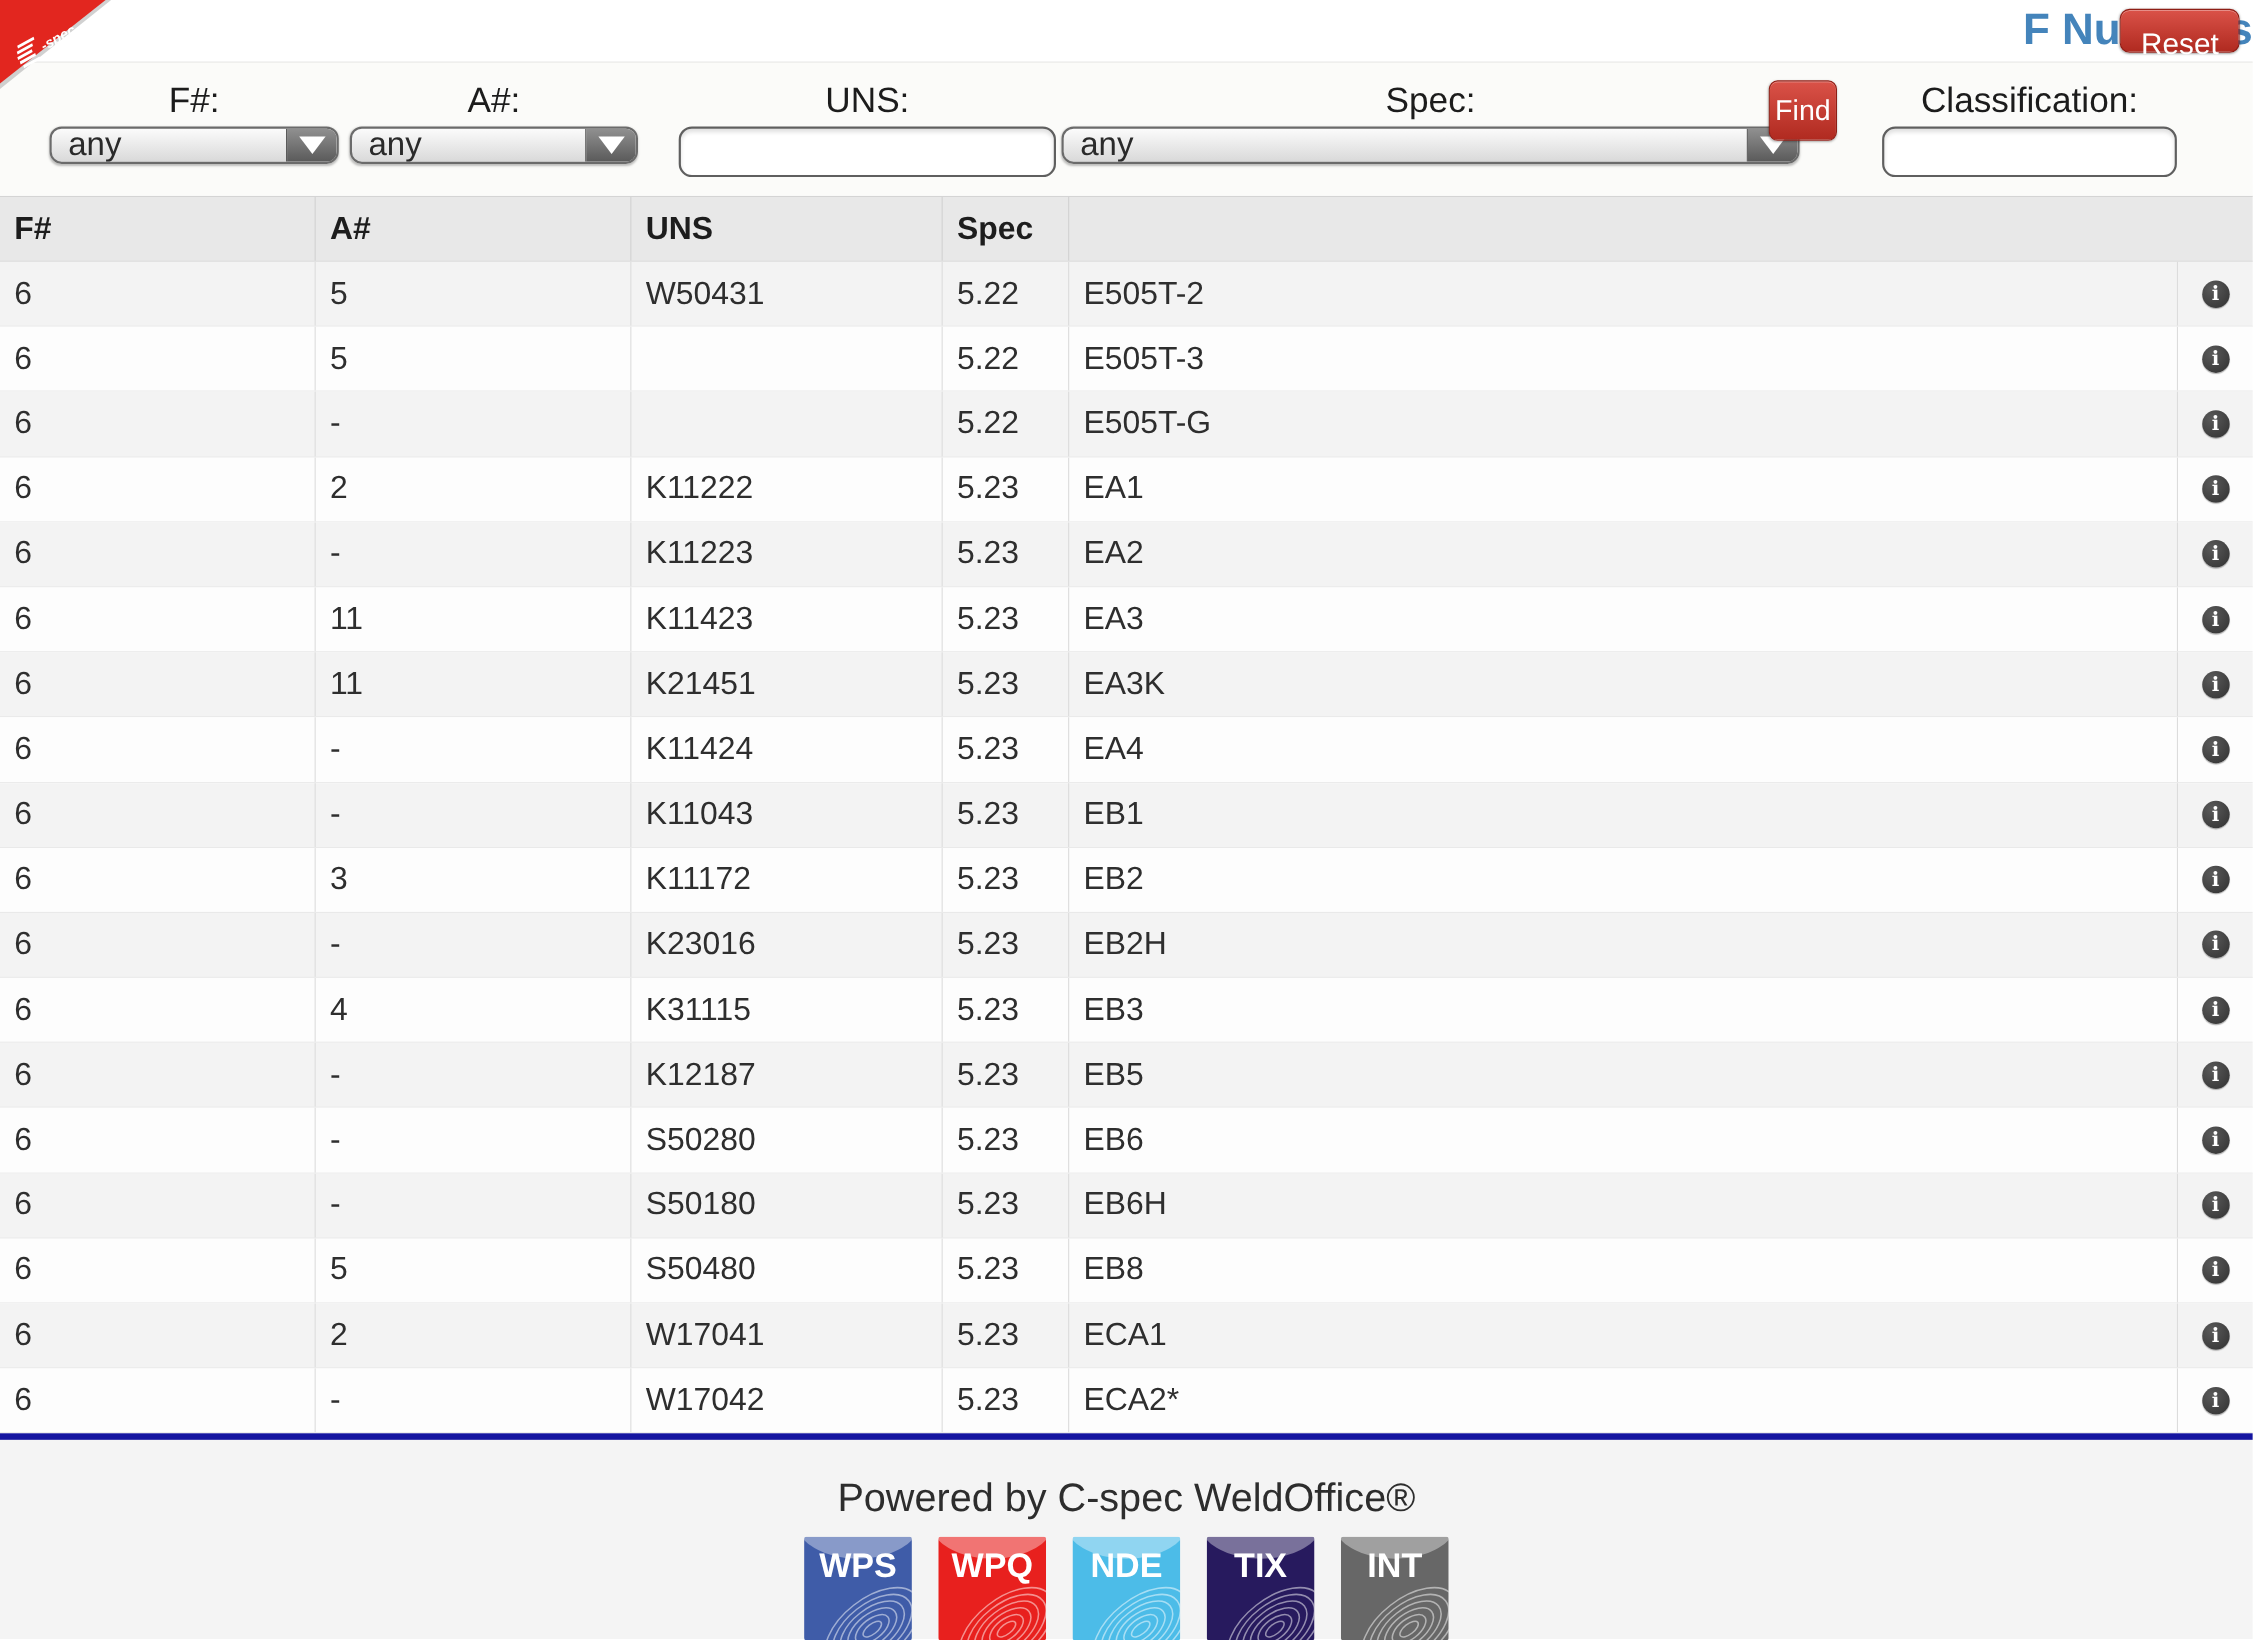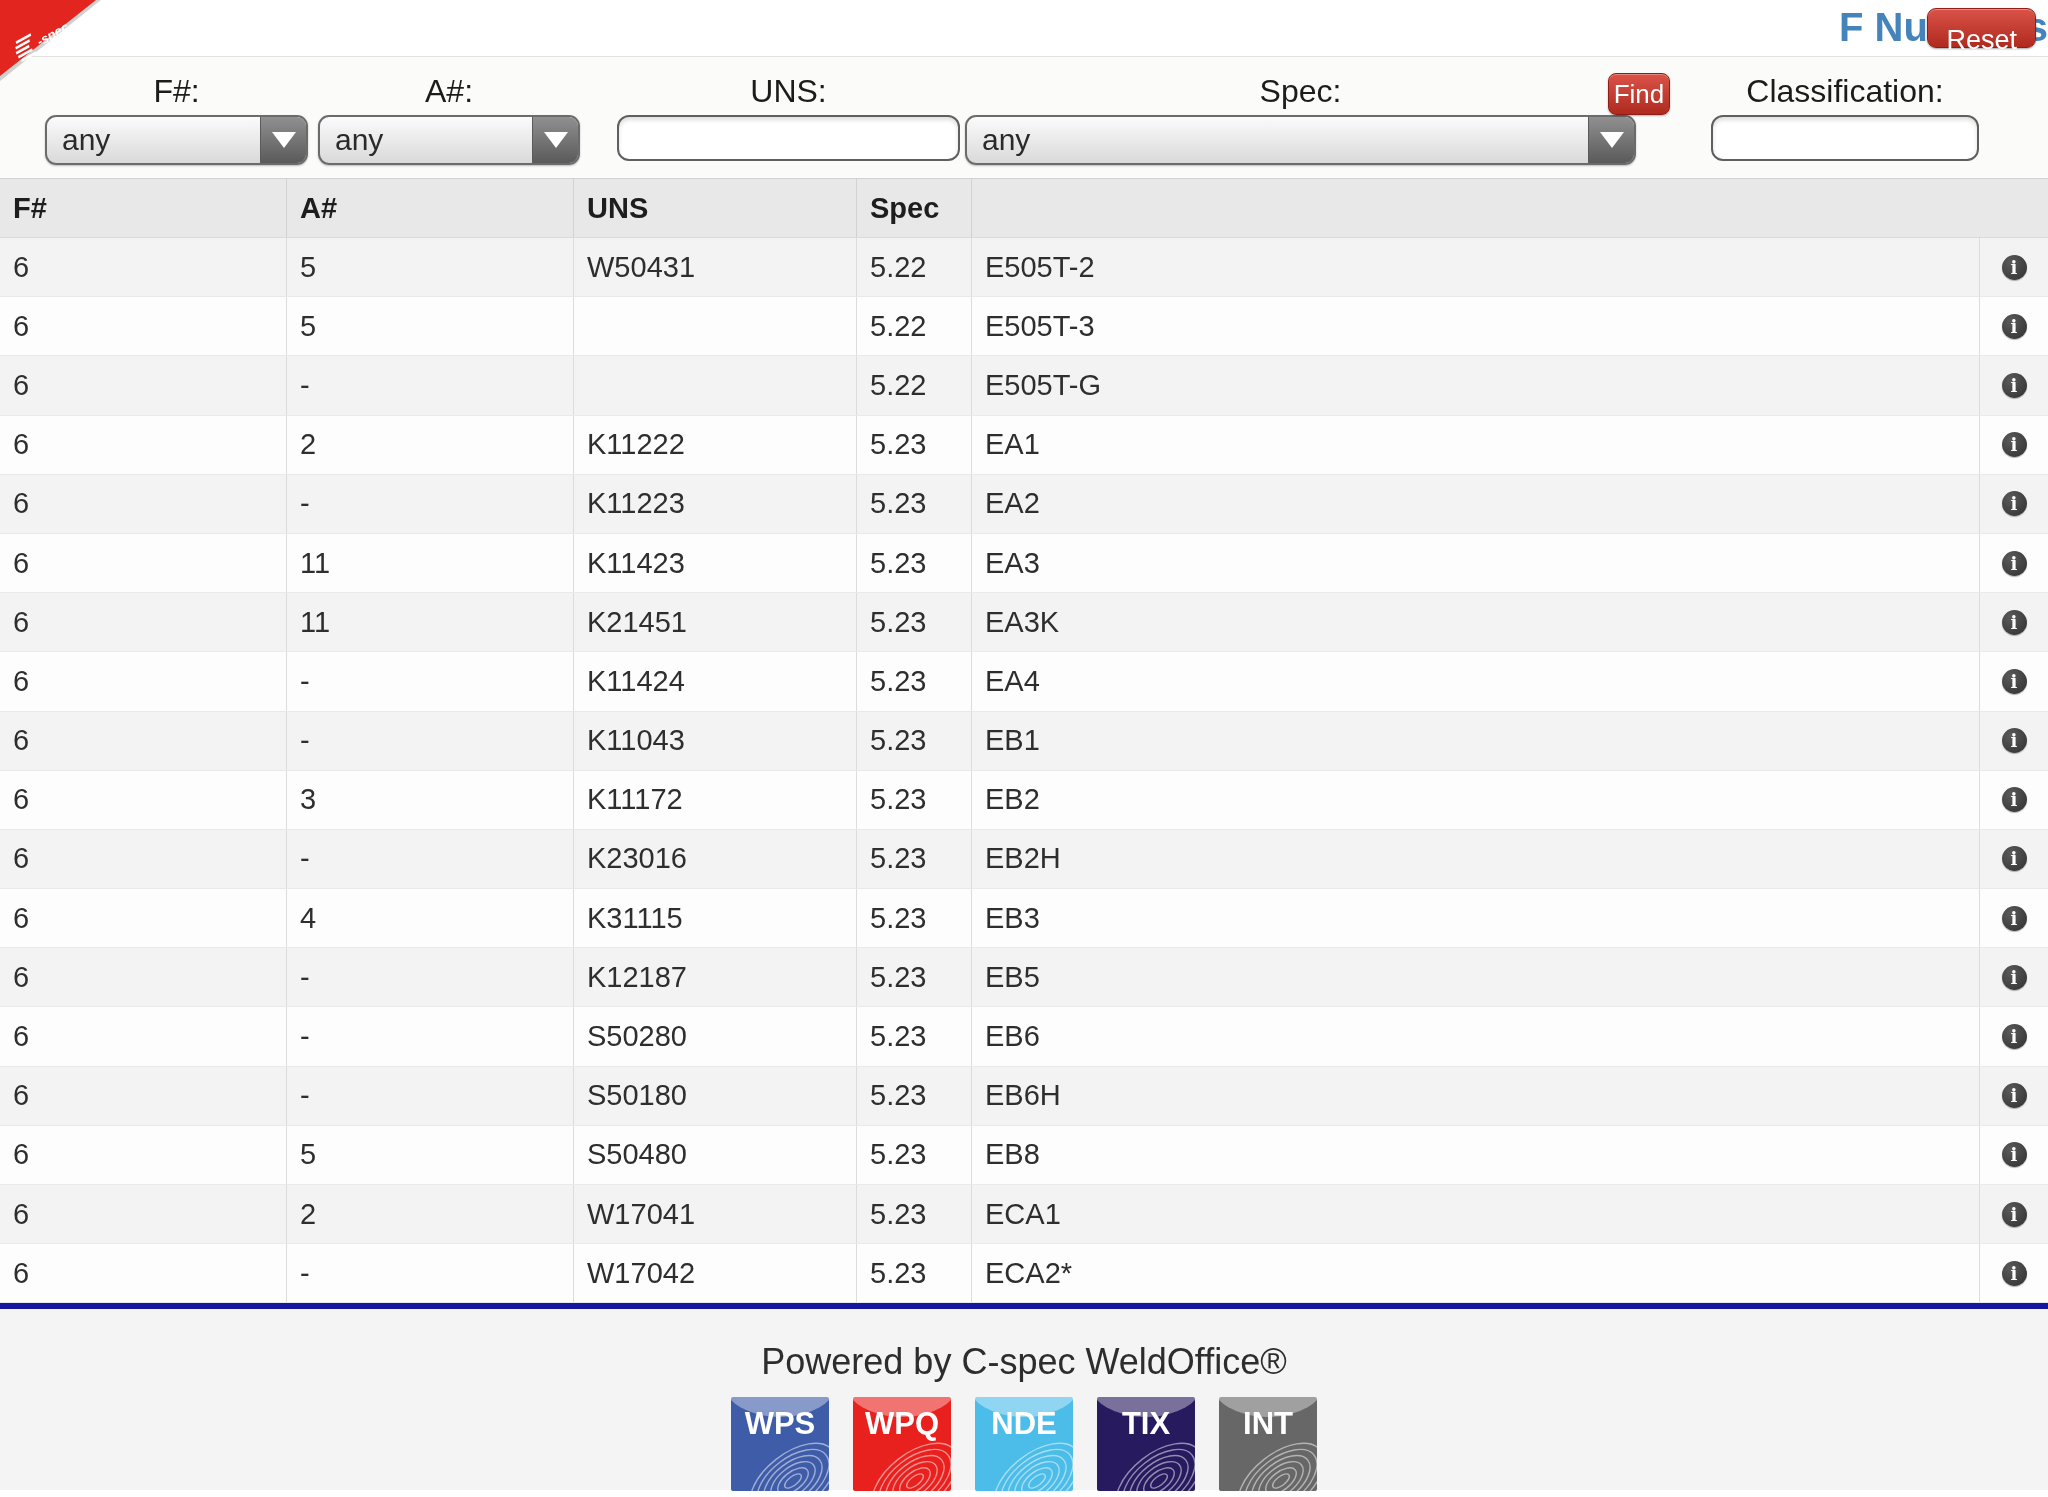--- a/index.html
+++ b/index.html
@@ -39,21 +39,21 @@
     position:relative; height:121px; background:#fbfbf9;
   }
   .fgroup { position:absolute; top:12px; }
   .fgroup .flabel {
     display:block; text-align:center;
     font-size:32px; color:#1c1c1c; height:44px; line-height:44px;
   }
   .control-row { margin-top:2px; }
 
   .select {
-    height:50px; width:100%;
+    height:34px; width:100%;
     border:2px solid #6b6b6b; border-radius:11px;
     background:linear-gradient(#fbfbfb,#d9d9d9);
     display:flex; overflow:hidden; cursor:pointer;
     box-shadow:0 1px 2px rgba(0,0,0,.25);
   }
   .select-text {
     flex:1; display:flex; align-items:center;
     padding-left:15px; font-size:30px; color:#2a2a2a;
   }
   .select-arrow {
@@ -71,21 +71,21 @@
   .text-input {
     width:100%; height:46px;
     border:2px solid #5f5f5f; border-radius:12px;
     background:#ffffff;
     box-shadow:inset 0 3px 4px rgba(0,0,0,.13);
     font-family:"Liberation Sans", sans-serif;
     font-size:30px; color:#222; padding:0 14px; outline:none;
   }
   .find-button {
     position:absolute; left:1608px; top:16px;
-    width:62px; height:42px;
+    width:62px; height:55px;
     font-family:"Liberation Sans", sans-serif;
     font-size:26px; color:#ffffff;
     background:linear-gradient(#da5248,#b02a20);
     border:1px solid #8e1d15; border-radius:8px;
     box-shadow:0 1px 2px rgba(0,0,0,.3), inset 0 1px 0 rgba(255,255,255,.3);
     cursor:pointer; z-index:10;
   }
 
   
   .fg-f   { left:45px;   width:263px; }

